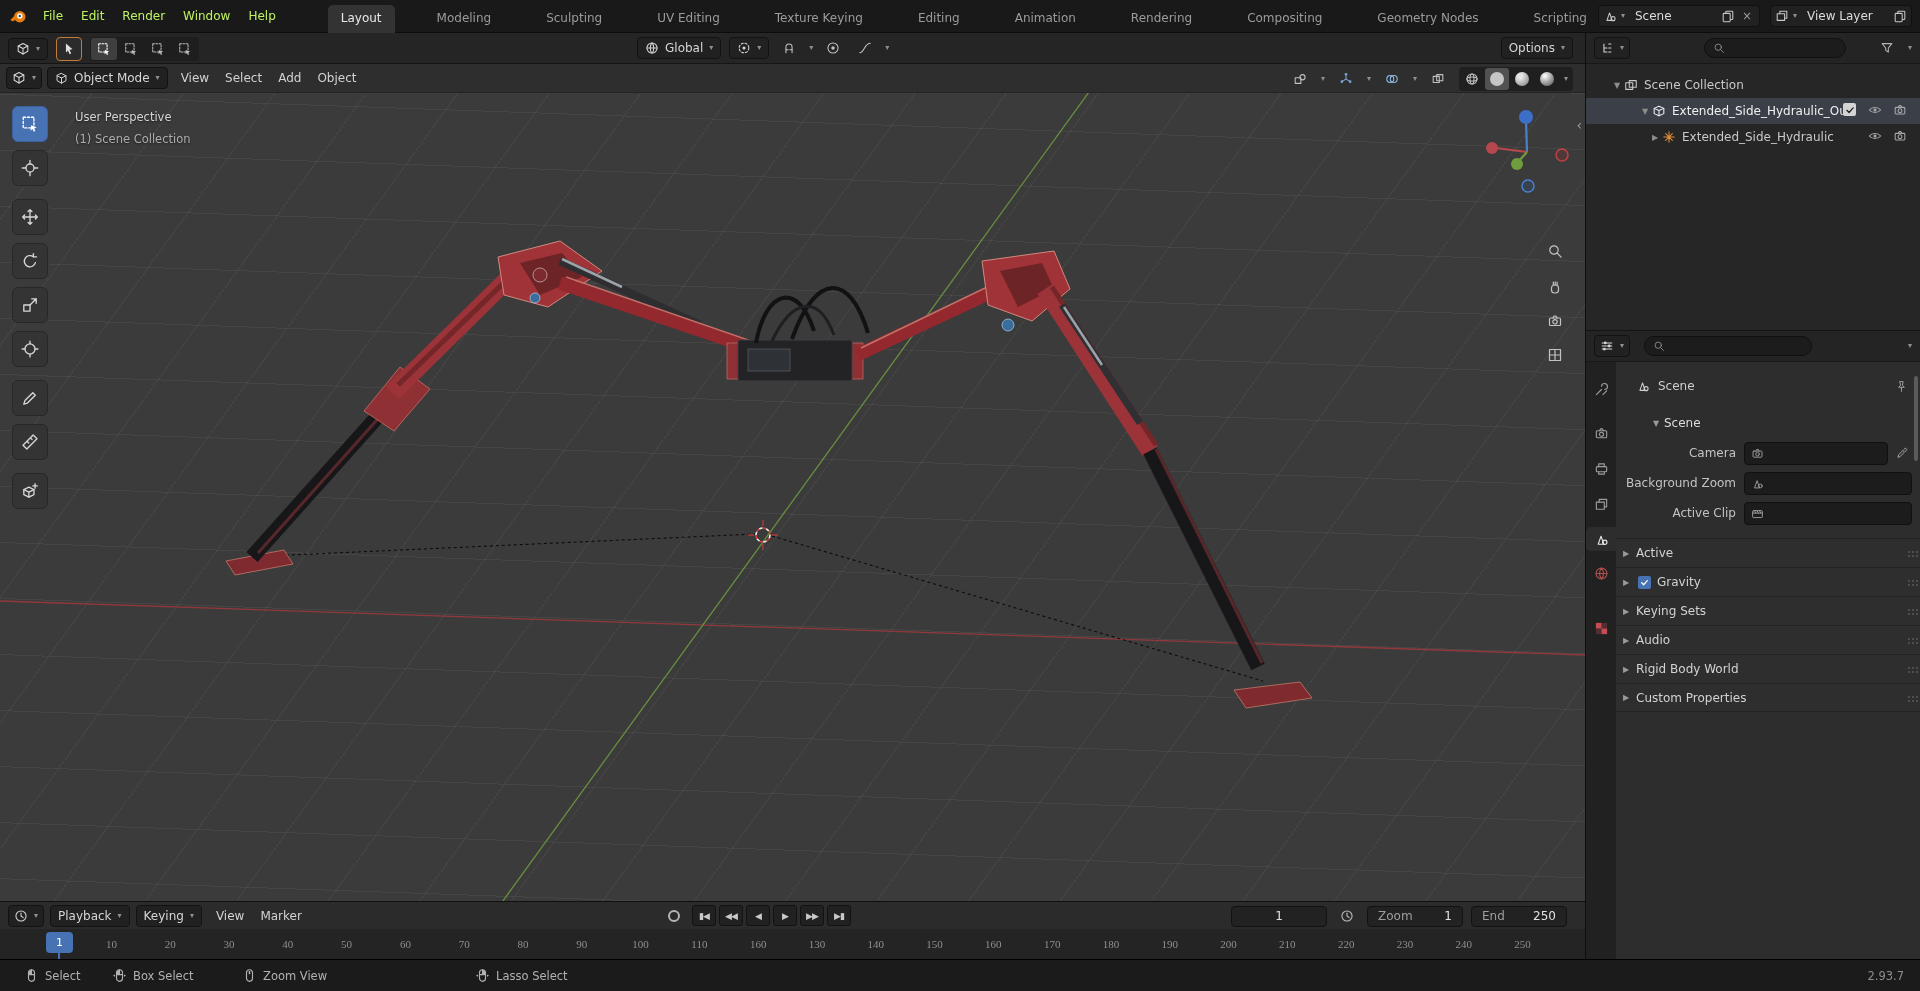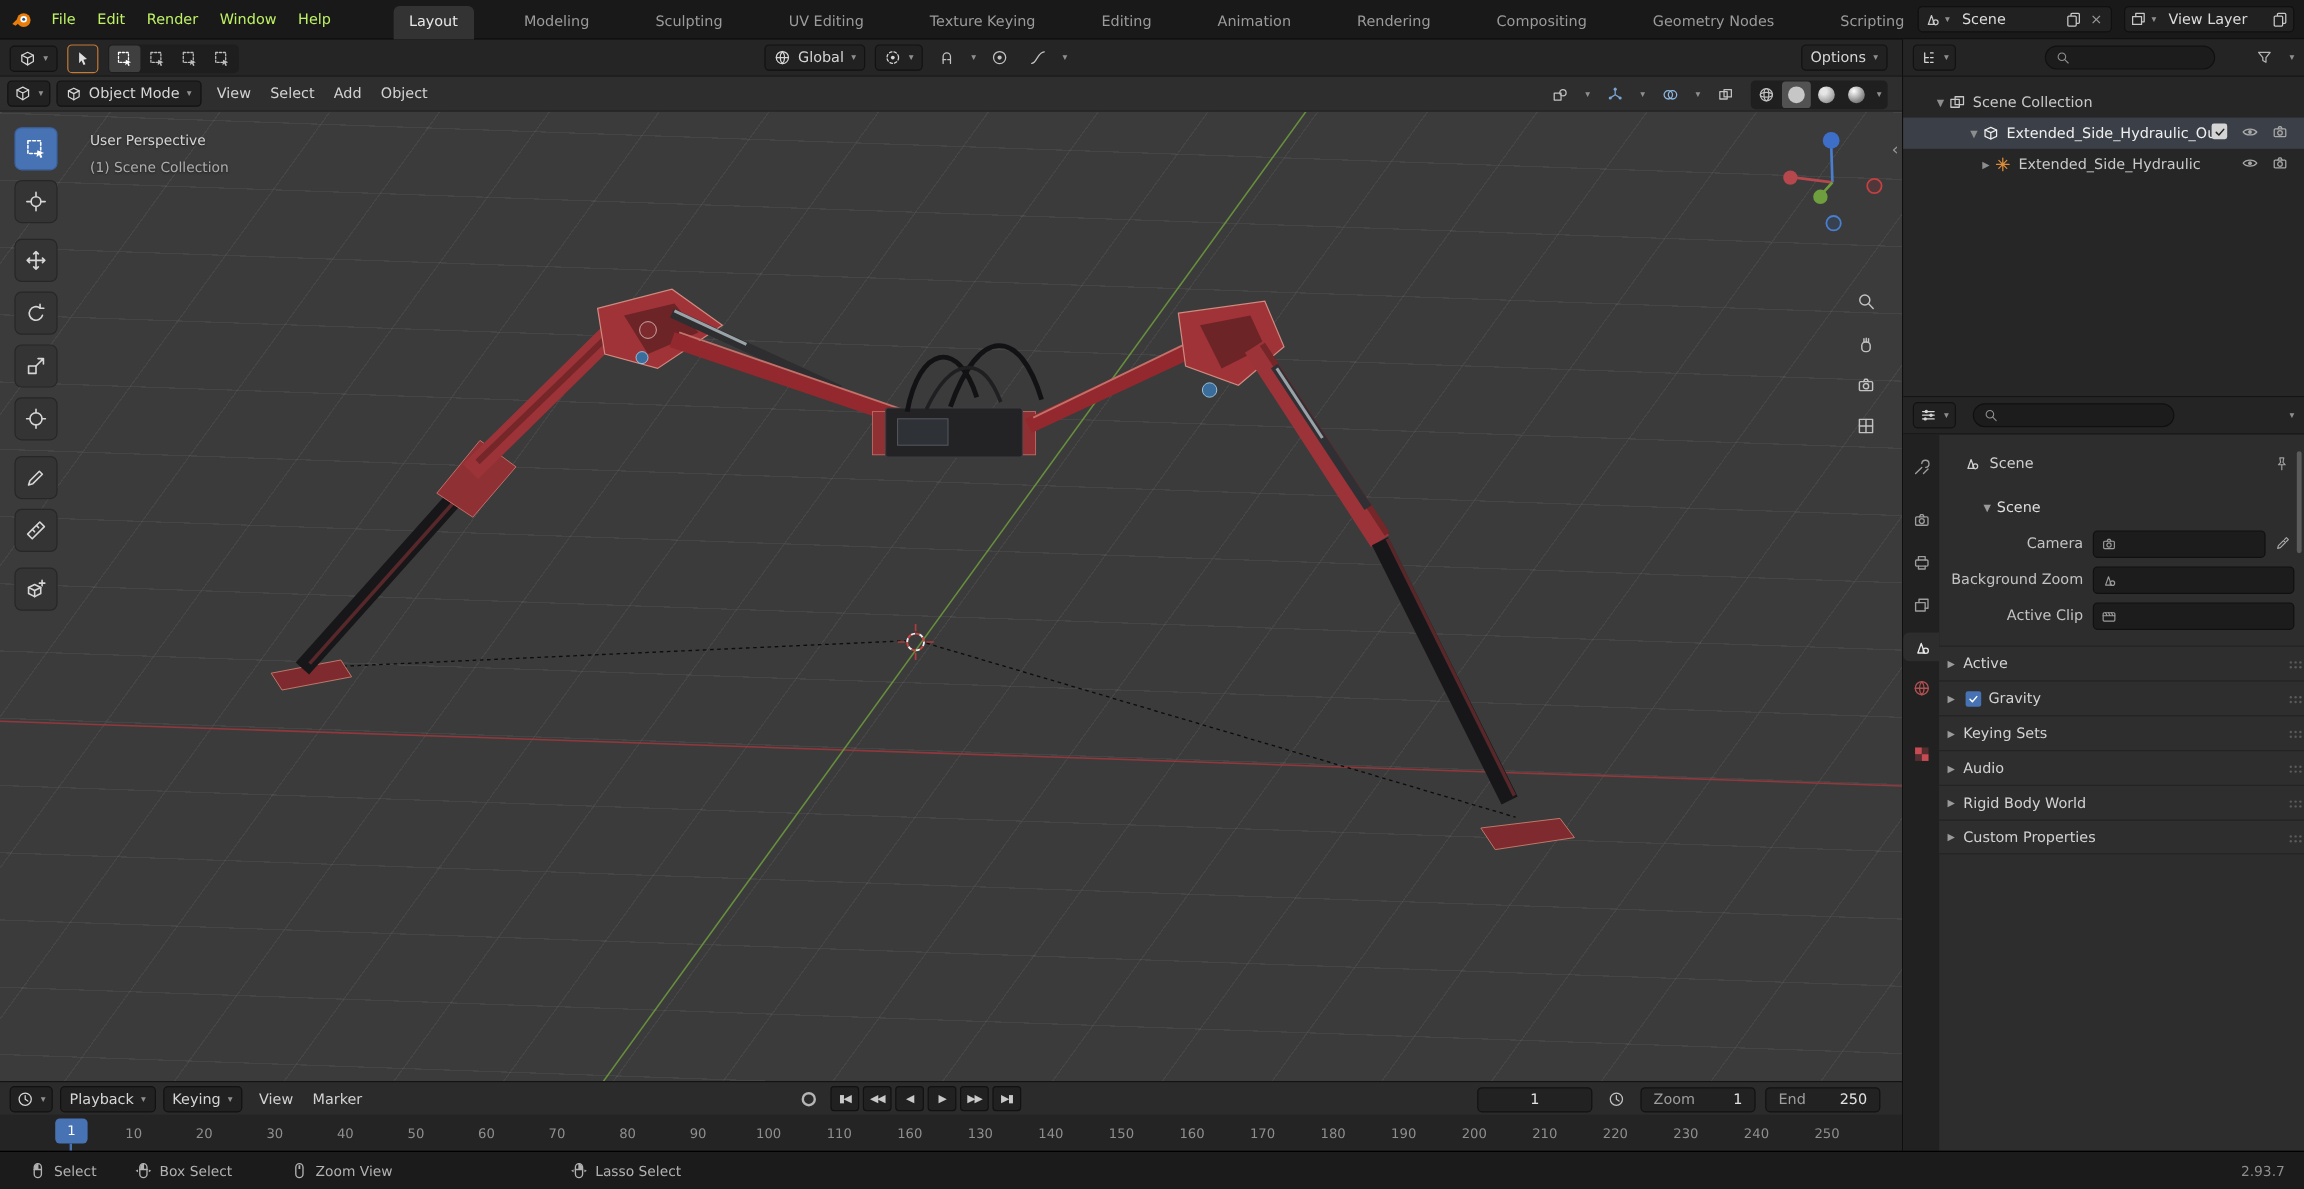--- a/index.html
+++ b/index.html
@@ -104,21 +104,21 @@
   .tlh-left { display:flex; align-items:center; gap:6px; padding-left:8px; }
   .tlh-left .mi { padding:4px 8px; color:#d2d2d2; }
   .transport { position:absolute; left:668px; top:3px; display:flex; align-items:center; gap:12px; }
   .rec { width:12px; height:12px; border:2px solid #b5b5b5; border-radius:50%; }
   .tgroup { display:flex; gap:3px; }
   .tbtn { min-width:24px; height:21px; background:#212121; border:1px solid #121212; border-radius:3px; color:#c9c9c9; font-size:9px; letter-spacing:-1px; display:flex; align-items:center; justify-content:center; font-family:"DejaVu Sans",sans-serif; }
   .tl-right { position:absolute; right:18px; top:3px; display:flex; align-items:center; gap:8px; }
   .numfield { background:#222; border:1px solid #121212; border-radius:4px; height:21px; display:flex; align-items:center; padding:0 10px; color:#e2e2e2; }
   .numfield .fl { color:#9e9e9e; margin-right:14px; }
   .ruler { position:absolute; left:0; top:27px; right:0; bottom:0; background:#242424; }
-  .ticks { position:absolute; left:82px; top:0; bottom:0; display:flex; }
+  .ticks { position:absolute; left:82px; top:0; bottom:0; display:flex;font-family:Liberation Serif, serif; }
   .ticks .tick { width:58.8px; text-align:center; line-height:31px; color:#8f8f8f; font-size:11px; }
   .cfmark { position:absolute; left:46px; top:3px; width:27px; height:21px; background:#4772b3; border-radius:4px; color:#fff; text-align:center; line-height:21px; font-size:11px; z-index:3; }
   .playhead { position:absolute; left:58px; top:24px; bottom:0; width:2px; background:#4772b3; }
 
   
   .hint { position:absolute; display:flex; align-items:center; gap:6px; color:#b2b2b2; font-size:11.5px; top:8px; }
   .version { position:absolute; right:16px; top:9px; color:#8d8d8d; font-size:11.5px; }
 </style>
 </head>
 <body>

